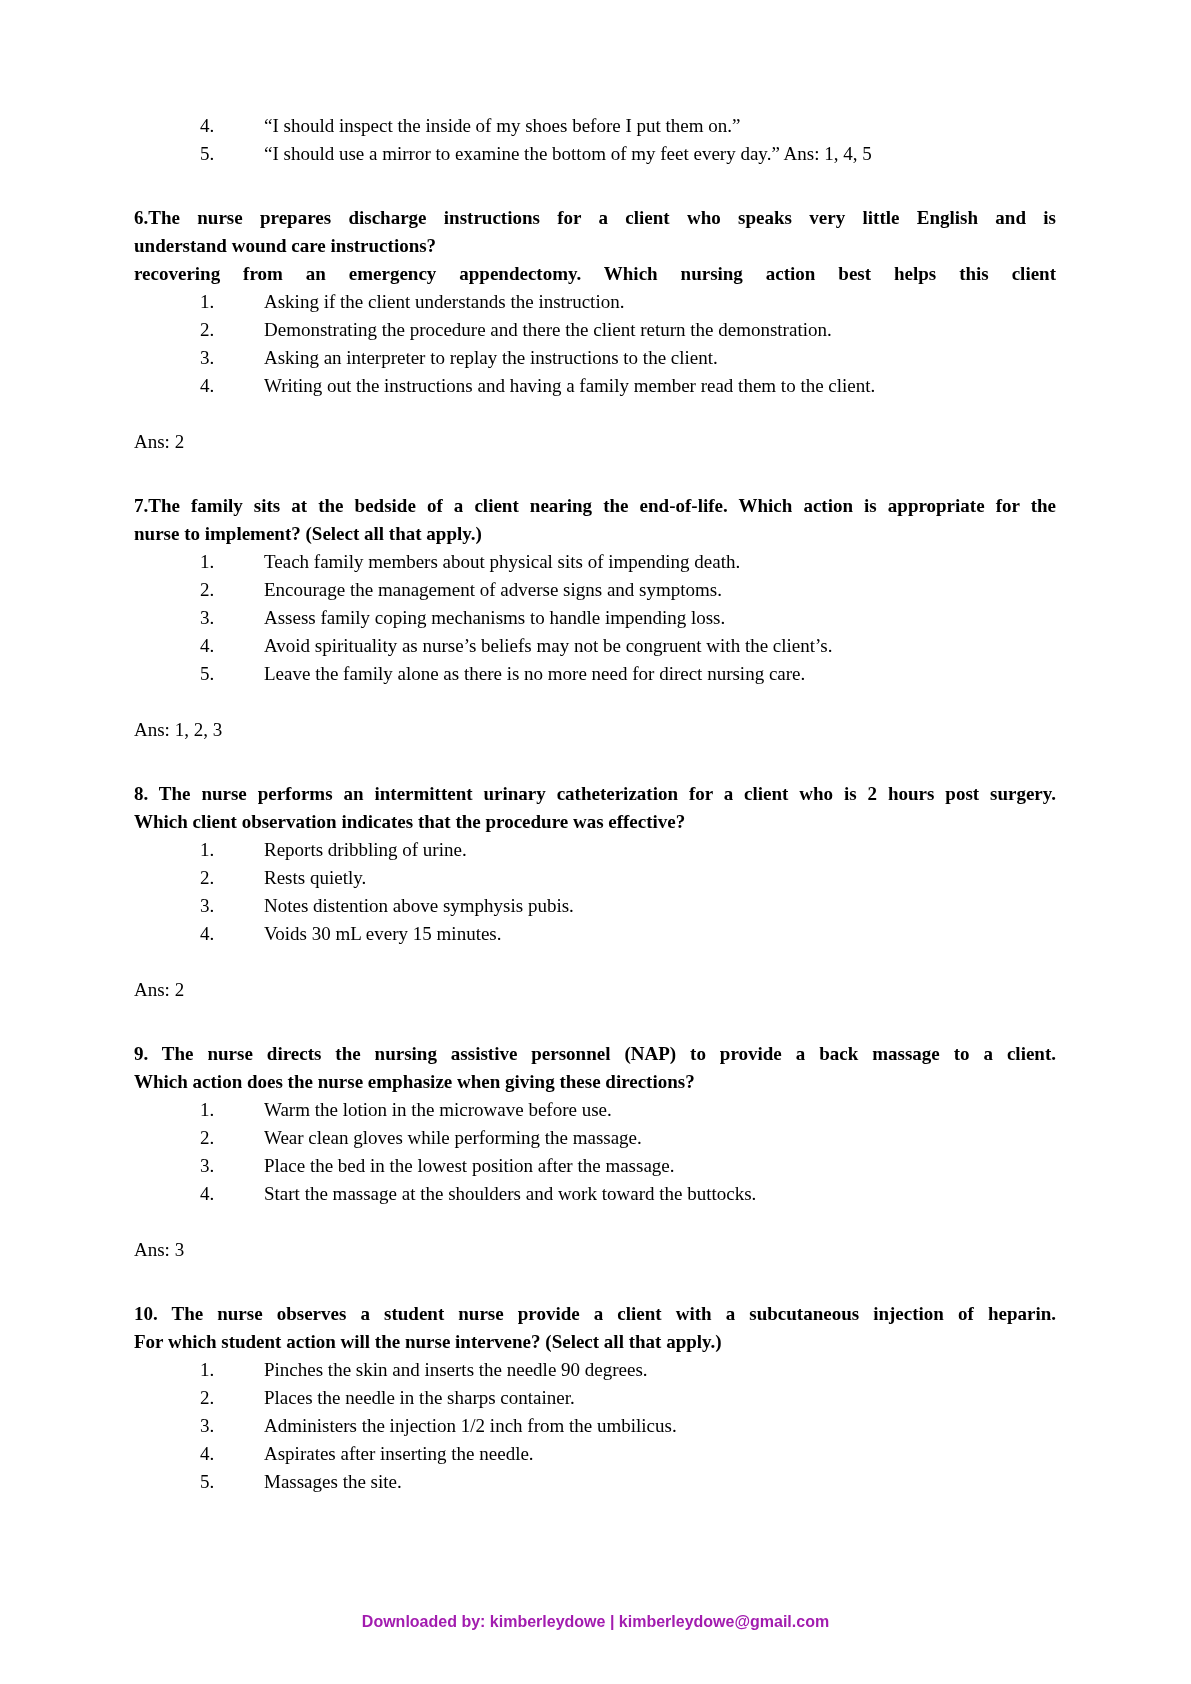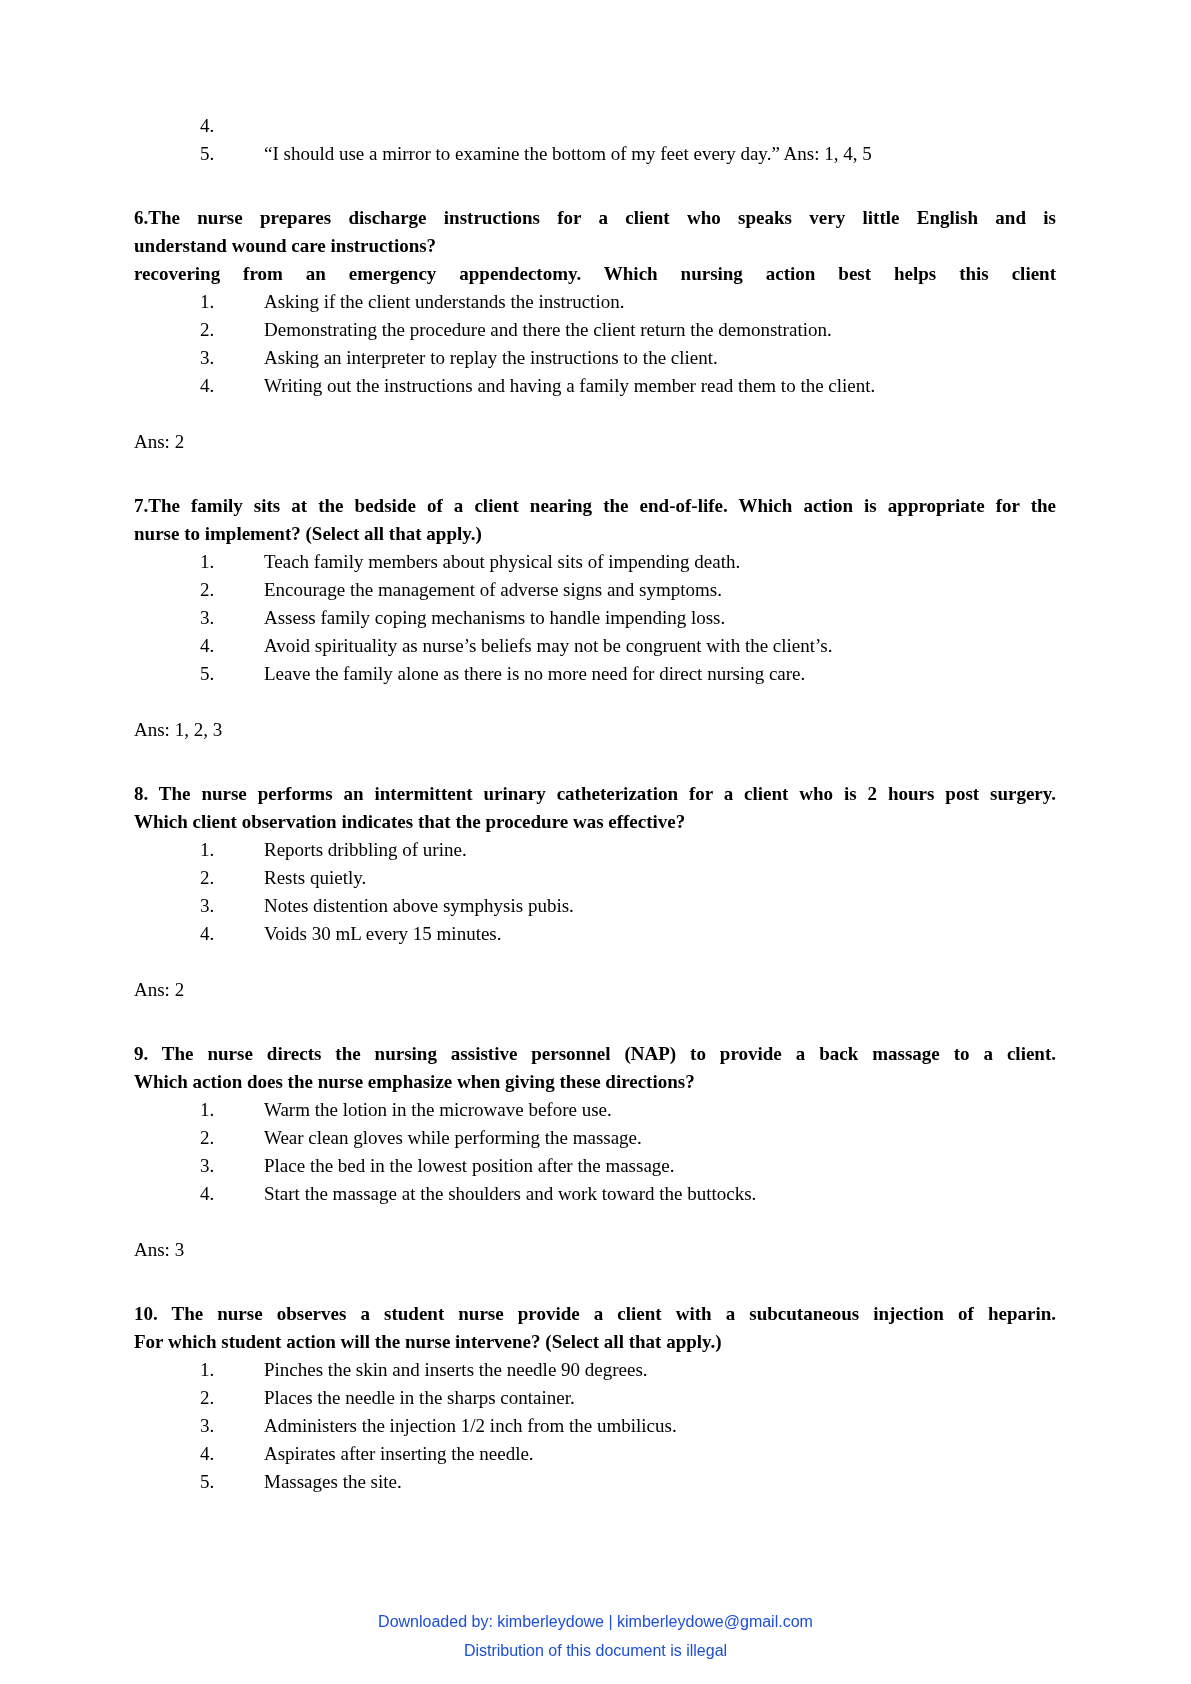--- a/index.html
+++ b/index.html
@@ -46,20 +46,21 @@
 </style>
 </head>
 <body>
 
 <div class="page" style="background: rgb(255, 255, 255); color: rgb(0, 0, 0);">
   <div class="content">
 
     <div>
       <div class="opt-row">
         <span class="opt-num">4.</span>
+        <span class="opt-text"><span>“I should inspect the inside of my shoes before I put them on.”</span></span>
       </div>
       <div class="opt-row">
         <span class="opt-num">5.</span>
         <span class="opt-text"><span>“I should use a mirror to examine the bottom of my feet every day.”</span> <span>Ans: 1, 4, 5</span></span>
       </div>
     </div>
 
     <section class="question">
       <div class="stem">
         <div class="stem-line just">6.The nurse prepares discharge instructions for a client who speaks very little English and is</div>
@@ -193,17 +194,16 @@
         </div>
         <div class="opt-row">
           <span class="opt-num">5.</span>
           <span class="opt-text">Massages the site.</span>
         </div>
       </div>
     </section>
 
   </div>
 
-  <div class="footer" style="color: #1d4ed8;">
+  <div class="footer" style="color: #a21caf; font-weight: bold;">
     <div class="line1">Downloaded by: kimberleydowe | kimberleydowe@gmail.com</div>
-    <div class="line2">Distribution of this document is illegal</div>
   </div>
 </div>
 
 </body></html>

